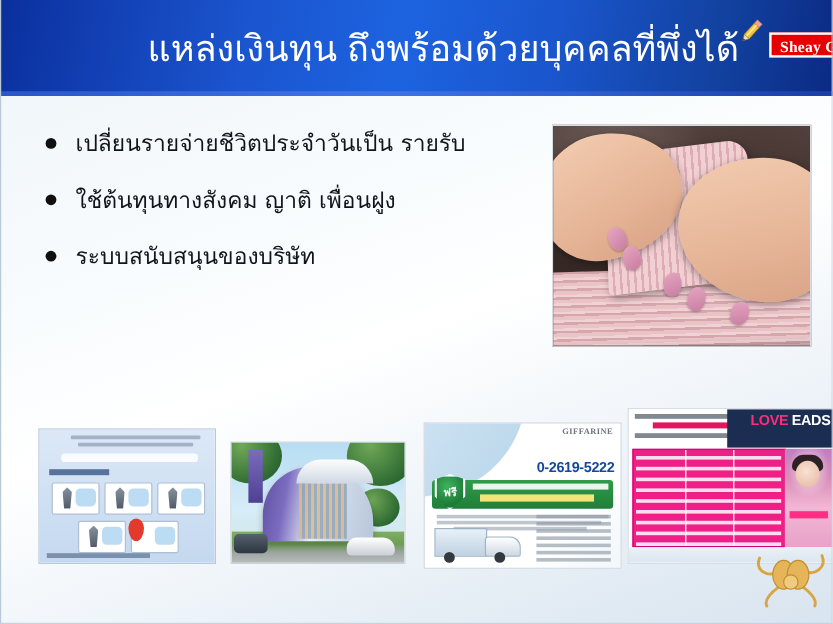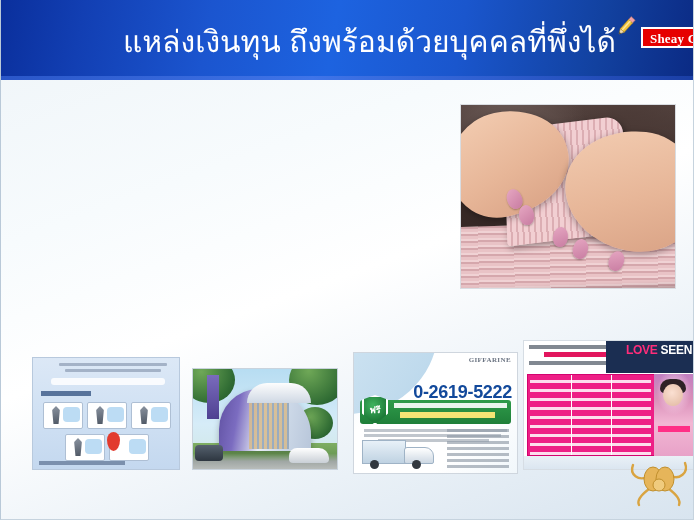--- a/index.html
+++ b/index.html
@@ -294,21 +294,21 @@
     font-size:7px; letter-spacing:.4px; color:#6b7482; font-weight:bold;
   }
   #thumb-delivery .ttl {
     position:absolute; right:5px; top:12px;
     font-size:15px; font-weight:bold; line-height:16px; white-space:nowrap;
   }
   #thumb-delivery .ttl .a { color:#e03b12; }
   #thumb-delivery .ttl .b { color:#4a5663; }
   #thumb-delivery .phone {
     position:absolute; right:5px; top:29px;
-    font-size:18px; font-weight:bold; color:#12499b; letter-spacing:-.3px;
+    font-size:12px; font-weight:bold; color:#12499b; letter-spacing:-.3px;
   }
   #thumb-delivery .greenbar {
     position:absolute; left:6px; right:6px; top:47px; height:24px;
     background: linear-gradient(180deg,#2f9b4a,#1f7f39);
     border-radius:3px;
   }
   #thumb-delivery .shield {
     position:absolute; left:8px; top:42px; width:26px; height:30px;
     background: radial-gradient(circle at 40% 32%, #3fb35f, #1d7a37 70%);
     border:2px solid #ffffff;
@@ -450,20 +450,34 @@
         <rect x="11.5" y="7.4" width="5.4" height="12.4" fill="#f2c33c" stroke="#a8821e" stroke-width="0.6"></rect>
         <rect x="13.1" y="7.4" width="1.5" height="12.4" fill="#fde79a"></rect>
         <polygon points="11.5,19.8 16.9,19.8 14.2,24.6" fill="#f0dcb4" stroke="#a8821e" stroke-width="0.5"></polygon>
         <polygon points="13.2,22.8 15.3,22.8 14.2,24.6" fill="#333"></polygon>
       </g>
     </svg>
   </div>
 
   <div class="brand-badge">Sheay Giff</div>
 
+  <div class="bullets">
+    <div class="bullet-row">
+      <span class="bullet-dot"></span>
+      <span class="bullet-text">เปลี่ยนรายจ่ายชีวิตประจำวันเป็น รายรับ</span>
+    </div>
+    <div class="bullet-row">
+      <span class="bullet-dot"></span>
+      <span class="bullet-text">ใช้ต้นทุนทางสังคม  ญาติ เพื่อนฝูง</span>
+    </div>
+    <div class="bullet-row">
+      <span class="bullet-dot"></span>
+      <span class="bullet-text">ระบบสนับสนุนของบริษัท</span>
+    </div>
+  </div>
 
   <div class="photo-money" title="มือกำลังนับธนบัตร">
     <div class="bg"></div>
     <div class="stack"></div>
     <div class="fan"></div>
     <div class="hand left"></div>
     <div class="hand right"></div>
     <div class="nail" style="left:46px; top:84px; transform:rotate(-20deg);"></div>
     <div class="nail" style="left:58px; top:100px; transform:rotate(-10deg);"></div>
     <div class="nail" style="left:92px; top:122px; transform:rotate(8deg);"></div>
@@ -545,21 +559,21 @@
       </div>
     </div>
 
     <div class="thumb" id="thumb-pink">
       <div class="sheetbg"></div>
       <div class="head-th"></div>
       <div class="head-th2"></div>
       <div class="head-red"></div>
       <div class="head-th3"></div>
       <div class="banner">
-        <div class="l1">LOVE <em>SEEN</em></div>
+        <div class="l1">LOVE <em>EADS</em></div>
       </div>
       <div class="table">
         <div class="col c1"></div>
         <div class="col c2"></div>
         <div class="col c3"></div>
         <div class="row" style="top:5px;"></div>
         <div class="row" style="top:14px;"></div>
         <div class="row" style="top:23px;"></div>
         <div class="row" style="top:32px;"></div>
         <div class="row" style="top:41px;"></div>

